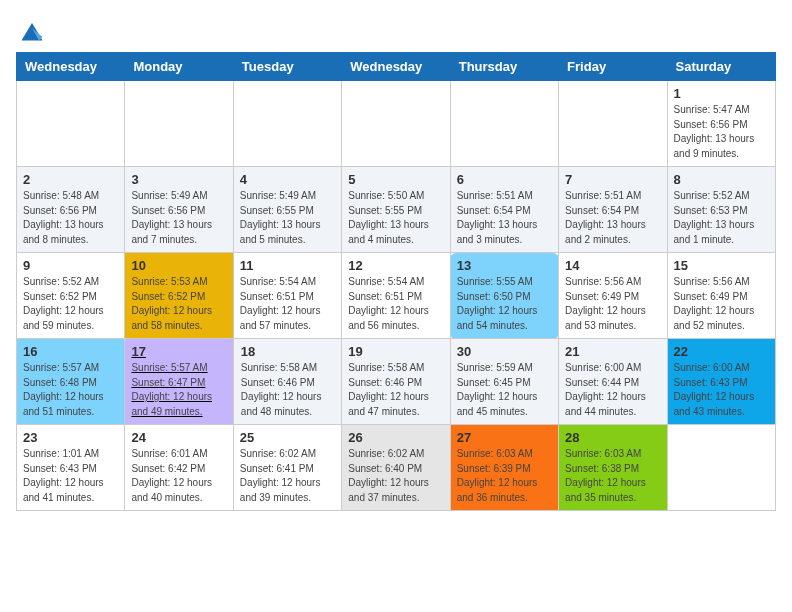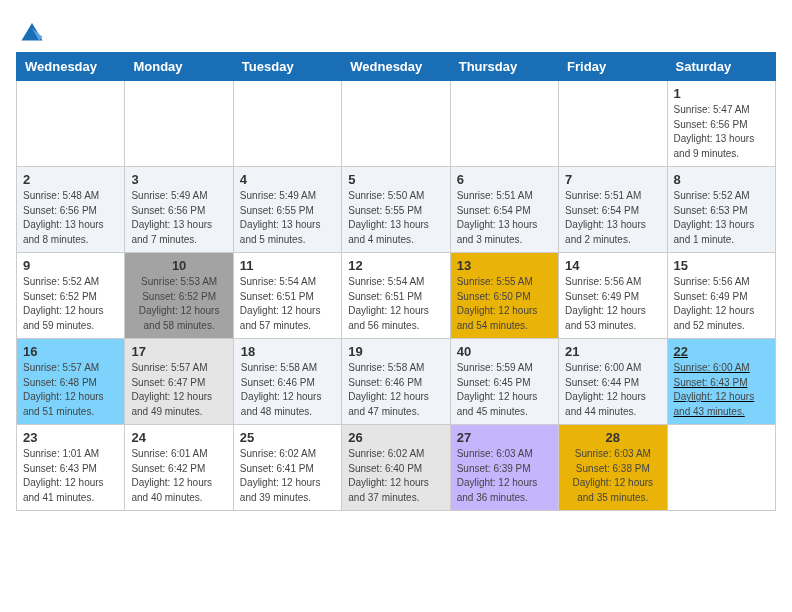--- a/index.html
+++ b/index.html
@@ -196,42 +196,42 @@
         </td>
       </tr>
       <tr>
         <td style="background: rgb(255, 255, 255);">
           <div class="day-number">9</div>
           <div class="day-info">Sunrise: 5:52 AM
 Sunset: 6:52 PM
 Daylight: 12 hours
 and 59 minutes.</div>
         </td>
-        <td style="background: #a3a3a3; text-align: center;">
+        <td style="background: #eab308;">
           <div class="day-number">10</div>
           <div class="day-info">Sunrise: 5:53 AM
 Sunset: 6:52 PM
 Daylight: 12 hours
 and 58 minutes.</div>
         </td>
         <td style="background: rgb(255, 255, 255);">
           <div class="day-number">11</div>
           <div class="day-info">Sunrise: 5:54 AM
 Sunset: 6:51 PM
 Daylight: 12 hours
 and 57 minutes.</div>
         </td>
         <td style="background: rgb(255, 255, 255);">
           <div class="day-number">12</div>
           <div class="day-info">Sunrise: 5:54 AM
 Sunset: 6:51 PM
 Daylight: 12 hours
 and 56 minutes.</div>
         </td>
-        <td style="background: #eab308;">
+        <td style="background: #7dd3fc; border-radius: 6px;">
           <div class="day-number">13</div>
           <div class="day-info">Sunrise: 5:55 AM
 Sunset: 6:50 PM
 Daylight: 12 hours
 and 54 minutes.</div>
         </td>
         <td style="background: rgb(255, 255, 255);">
           <div class="day-number">14</div>
           <div class="day-info">Sunrise: 5:56 AM
 Sunset: 6:49 PM
@@ -247,21 +247,21 @@
         </td>
       </tr>
       <tr>
         <td style="background: #7dd3fc;">
           <div class="day-number">16</div>
           <div class="day-info">Sunrise: 5:57 AM
 Sunset: 6:48 PM
 Daylight: 12 hours
 and 51 minutes.</div>
         </td>
-        <td style="background: #e5e5e5;">
+        <td style="background: #c4b5fd; text-decoration: underline;">
           <div class="day-number">17</div>
           <div class="day-info">Sunrise: 5:57 AM
 Sunset: 6:47 PM
 Daylight: 12 hours
 and 49 minutes.</div>
         </td>
         <td style="background: rgb(240, 244, 248); padding-left: 7px;">
           <div class="day-number">18</div>
           <div class="day-info">Sunrise: 5:58 AM
 Sunset: 6:46 PM
@@ -269,34 +269,34 @@
 and 48 minutes.</div>
         </td>
         <td style="background: rgb(240, 244, 248);">
           <div class="day-number">19</div>
           <div class="day-info">Sunrise: 5:58 AM
 Sunset: 6:46 PM
 Daylight: 12 hours
 and 47 minutes.</div>
         </td>
         <td style="background: rgb(240, 244, 248);">
-          <div class="day-number">40</div>
+          <div class="day-number">30</div>
           <div class="day-info">Sunrise: 5:59 AM
 Sunset: 6:45 PM
 Daylight: 12 hours
 and 45 minutes.</div>
         </td>
         <td style="background: rgb(240, 244, 248);">
           <div class="day-number">21</div>
           <div class="day-info">Sunrise: 6:00 AM
 Sunset: 6:44 PM
 Daylight: 12 hours
 and 44 minutes.</div>
         </td>
-        <td style="background: #7dd3fc; text-decoration: underline;">
+        <td style="background: #0ea5e9;">
           <div class="day-number">22</div>
           <div class="day-info">Sunrise: 6:00 AM
 Sunset: 6:43 PM
 Daylight: 12 hours
 and 43 minutes.</div>
         </td>
       </tr>
       <tr>
         <td style="background: rgb(255, 255, 255);">
           <div class="day-number">23</div>
@@ -319,28 +319,28 @@
 Daylight: 12 hours
 and 39 minutes.</div>
         </td>
         <td style="background: #e5e5e5; margin-top: 48px;">
           <div class="day-number">26</div>
           <div class="day-info">Sunrise: 6:02 AM
 Sunset: 6:40 PM
 Daylight: 12 hours
 and 37 minutes.</div>
         </td>
-        <td style="background: #c4b5fd;">
+        <td style="background: #f97316;">
           <div class="day-number">27</div>
           <div class="day-info">Sunrise: 6:03 AM
 Sunset: 6:39 PM
 Daylight: 12 hours
 and 36 minutes.</div>
         </td>
-        <td style="background: #eab308; text-align: center;">
+        <td style="background: #84cc16;">
           <div class="day-number">28</div>
           <div class="day-info">Sunrise: 6:03 AM
 Sunset: 6:38 PM
 Daylight: 12 hours
 and 35 minutes.</div>
         </td>
         <td class="empty-cell"></td>
       </tr>
     </tbody>
 </table>

